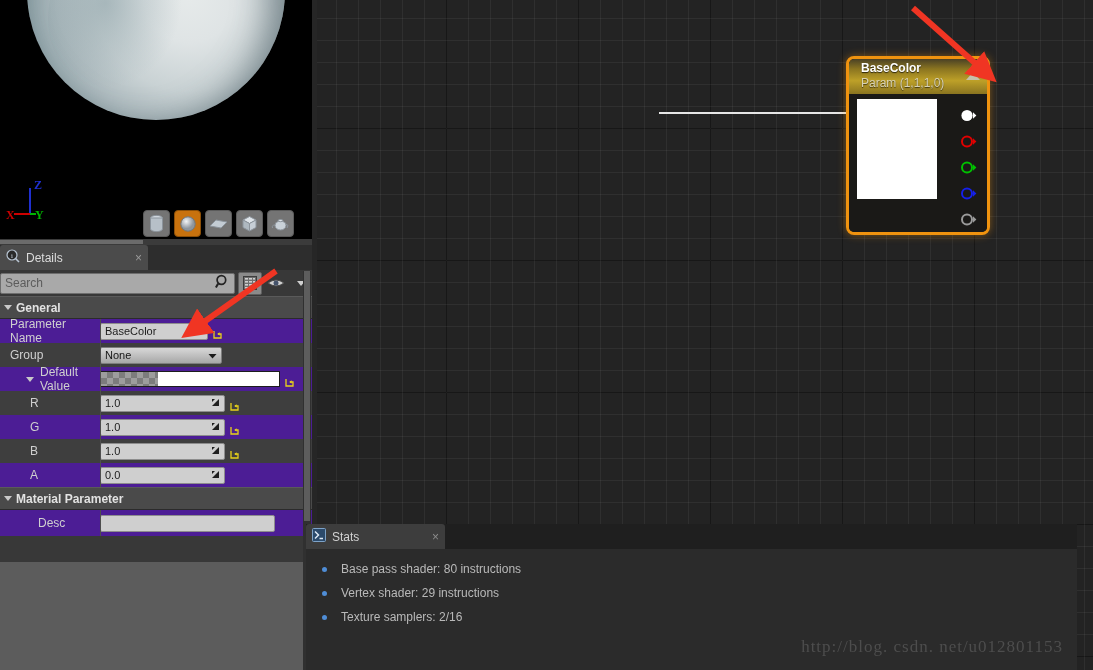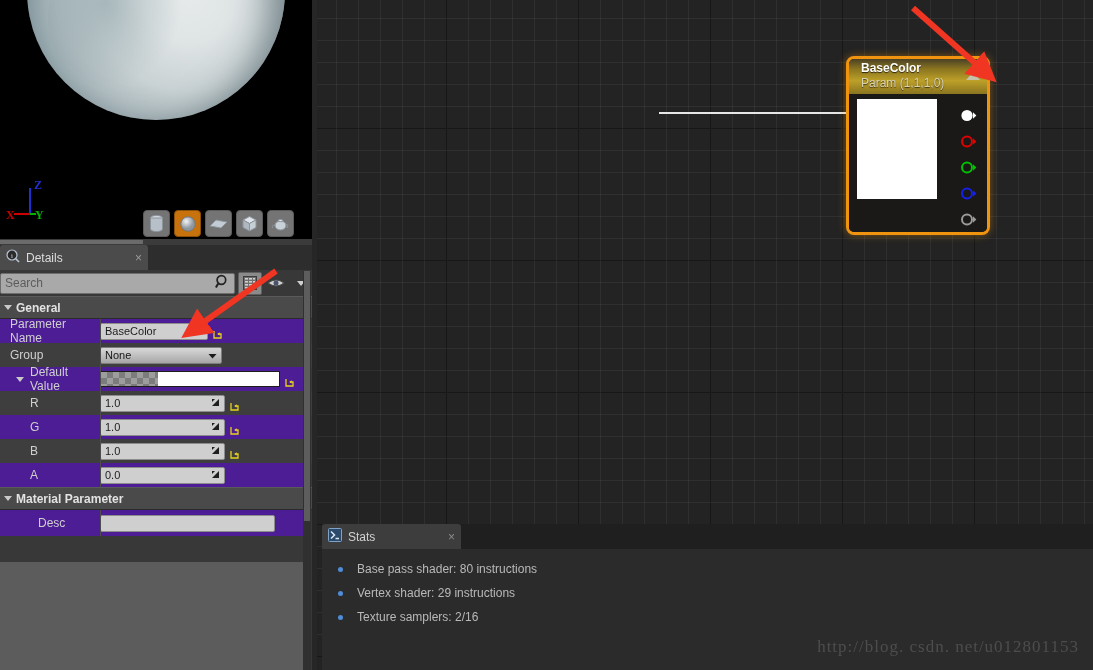--- a/index.html
+++ b/index.html
@@ -90,21 +90,21 @@
   #node-basecolor .nsub{font-size:12px;color:#d8d2b4;line-height:14px;text-shadow:0 1px 1px rgba(0,0,0,.6);}
   #node-basecolor .ncollapse{position:absolute;right:7px;top:13px;width:0;height:0;
       border-left:7px solid transparent;border-right:7px solid transparent;border-bottom:8px solid #c6c1ab;}
   #node-basecolor .nbody{position:absolute;left:0;top:35px;right:0;bottom:0;background:#1a1917;}
   #node-basecolor .preview{position:absolute;left:8px;top:5px;width:80px;height:100px;background:#fff;}
   .pin{position:absolute;width:16px;height:13px;}
   #wire{position:absolute;left:0;top:0;width:776px;height:670px;pointer-events:none;}
   #arrow-graph{position:absolute;left:0;top:0;width:776px;height:670px;pointer-events:none;}
 
   
-  #stats{position:absolute;left:322px;top:524px;width:771px;height:146px;background:#e5e5e5;}
+  #stats{position:absolute;left:306px;top:524px;width:771px;height:146px;background:#e5e5e5;}
   #stats .tabbar2{position:relative;height:25px;background:#1f1f1f;}
   #stats .tab2{position:absolute;left:0;top:0;height:25px;width:139px;background:#3d3d3d;
        border-top-left-radius:3px;border-top-right-radius:3px;display:flex;align-items:center;padding:0 6px;box-sizing:border-box;}
   #stats .tab2 .t2title{font-size:12px;color:#d2d2d2;margin-left:6px;flex:1;}
   #stats .tab2 .t2close{font-size:12px;color:#8c8c8c;}
   #stats-body{position:absolute;left:0;top:25px;right:0;bottom:0;background:#2b2b2b;padding:8px 0 0 10px;box-sizing:border-box;}
   .statline{display:flex;align-items:center;height:24px;}
   .statdot{width:5px;height:5px;border-radius:50%;background:#4f8dd6;margin-left:6px;margin-right:14px;}
   .stattext{font-size:12px;color:#b9b9b9;}
   #watermark{position:absolute;right:14px;bottom:13px;font-family:"Liberation Serif",serif;
@@ -256,21 +256,21 @@
           <span>None</span>
           <span><svg width="9" height="6" viewBox="0 0 9 6">
                 <path d="M0.5 1 L8.5 1 L4.5 5.5 z" fill="#1a1a1a"></path>
               </svg></span>
         </div>
       </div>
     </div>
 
     <div class="prow">
       <div class="vline"></div>
-      <span class="plabel" style="padding-left:16px;display:flex;align-items:center;gap:6px;">
+      <span class="plabel" style="padding-left:26px;display:flex;align-items:center;gap:6px;">
         <span class="tri down"></span>
         <span>Default Value</span>
       </span>
       <div class="pfield">
         <div class="swatch">
             <div class="alpha"></div>
             <div class="solid"></div>
           </div>
         <span class="revert"><svg width="9" height="10" viewBox="0 0 9 10">
               <path d="M1 1 L1 8 L8 8 L8 4 L5 4" fill="none" stroke="#e8d21a" stroke-width="1.3"></path>

